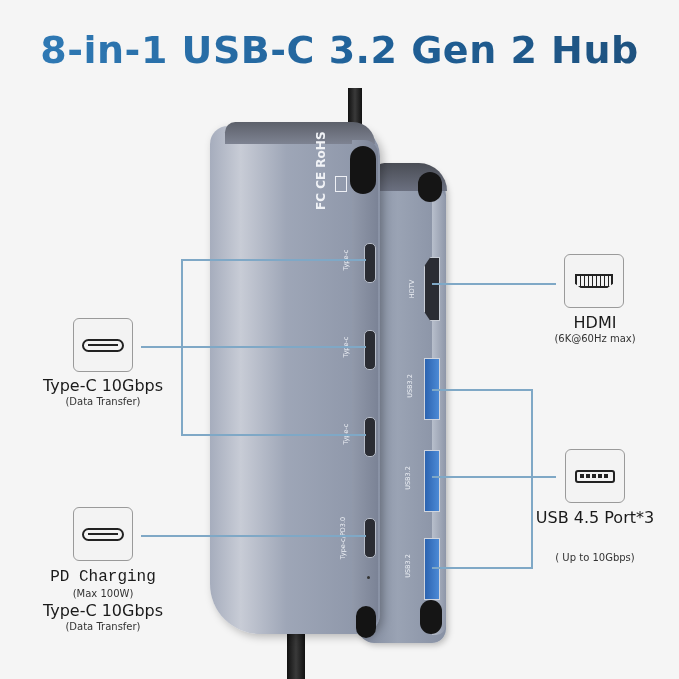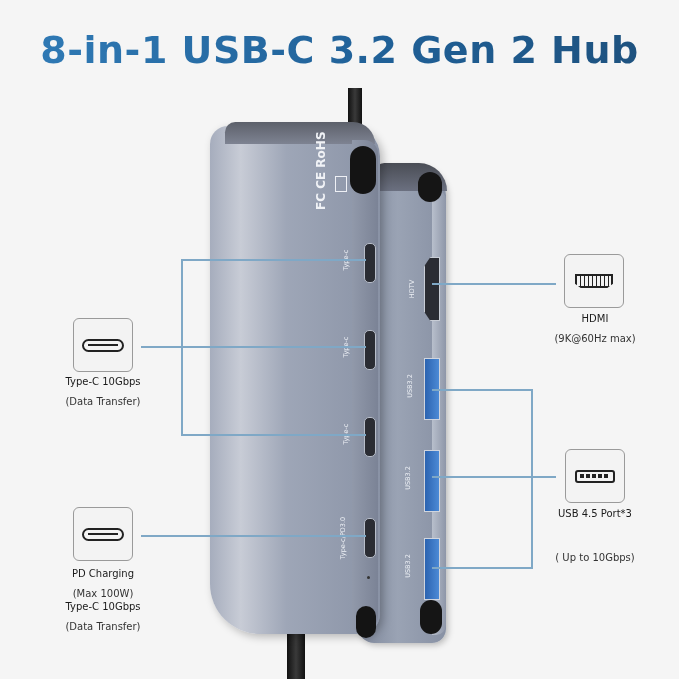--- a/index.html
+++ b/index.html
@@ -2,21 +2,21 @@
 <html><head>
   <meta charset="utf-8">
   <style>
     html, body { margin:0; padding:0; }
     body { width:679px; height:679px; background:#f5f5f5; position:relative; overflow:hidden; font-family:"DejaVu Sans", sans-serif; }
     .title { position:absolute; left:0; top:28px; width:679px; text-align:center; font-family:"DejaVu Sans", sans-serif; font-weight:bold; font-size:38px; letter-spacing:0.5px; color:#2a6fa8; white-space:nowrap; }
     .title span { background:linear-gradient(90deg,#2f79b4,#1f5f96 60%,#1e527f); -webkit-background-clip:text; background-clip:text; color:transparent; }
     .abs { position:absolute; }
     .line { position:absolute; background:#7fa8c6; }
     .iconbox { position:absolute; width:60px; height:54px; border:1px solid #9a9a9a; border-radius:6px; background:#f3f3f3; box-sizing:border-box; display:flex; align-items:center; justify-content:center; }
-    .lbl { position:absolute; text-align:center; color:#1a1a1a; font-size:10px; white-space:nowrap; }
+    .lbl { position:absolute; text-align:center; color:#1a1a1a; font-size:16px; white-space:nowrap; }
     .sub { position:absolute; text-align:center; color:#333; font-size:10px; white-space:nowrap; }
     .portlbl { position:absolute; color:#eef1f6; font-size:6.5px; transform:rotate(-90deg); transform-origin:center; white-space:nowrap; }
   </style>
 </head>
 <body>
 
 <div class="title"><span>8-in-1 USB-C 3.2 Gen 2 Hub</span></div>
 
 <div class="abs" style="left:348px;top:88px;width:14px;height:80px;background:linear-gradient(90deg,#111,#3a3a3a 50%,#111);"></div>
 <div class="abs" style="left:287px;top:620px;width:18px;height:59px;background:linear-gradient(90deg,#111,#3a3a3a 50%,#111);"></div>
@@ -77,30 +77,30 @@
   </div>
 </div>
 <div class="lbl" style="left:30px;top:376px;width:146px;">Type-C 10Gbps</div>
 <div class="sub" style="left:30px;top:396px;width:146px;">(Data Transfer)</div>
 
 <div class="iconbox" style="left:73px;top:507px;">
   <div style="width:42px;height:13px;border:2px solid #222;border-radius:8px;display:flex;align-items:center;justify-content:center;box-sizing:border-box;">
     <div style="width:30px;height:2px;background:#222;"></div>
   </div>
 </div>
-<div class="lbl" style="left:30px;top:568px;width:146px;">PD Charging</div>
+<div class="lbl" style="left:30px;top:568px;width:146px;font-family:Liberation Mono, monospace;">PD Charging</div>
 <div class="sub" style="left:30px;top:588px;width:146px;">(Max 100W)</div>
 <div class="lbl" style="left:30px;top:601px;width:146px;">Type-C 10Gbps</div>
 <div class="sub" style="left:30px;top:621px;width:146px;">(Data Transfer)</div>
 
 <div class="iconbox" style="left:564px;top:254px;">
   <div style="width:38px;height:14px;border:2px solid #222;box-sizing:border-box;clip-path:polygon(0 0,100% 0,100% 70%,85% 100%,15% 100%,0 70%);background:repeating-linear-gradient(90deg,#f3f3f3 0 3px,#222 3px 4px);"></div>
 </div>
 <div class="lbl" style="left:540px;top:313px;width:110px;">HDMI</div>
-<div class="sub" style="left:540px;top:333px;width:110px;">(9K@60Hz max)</div>
+<div class="sub" style="left:540px;top:333px;width:110px;">(6K@60Hz max)</div>
 
 <div class="iconbox" style="left:565px;top:449px;">
   <div style="width:40px;height:13px;border:2px solid #222;border-radius:3px;box-sizing:border-box;display:flex;align-items:center;justify-content:center;">
     <div style="width:30px;height:4px;background:repeating-linear-gradient(90deg,#222 0 4px,#f3f3f3 4px 6px);"></div>
   </div>
 </div>
 <div class="lbl" style="left:535px;top:508px;width:120px;">USB 4.5 Port*3</div>
 <div class="sub" style="left:535px;top:528px;width:120px;margin-top:24px;">( Up to 10Gbps)</div>
 
 </body></html>

